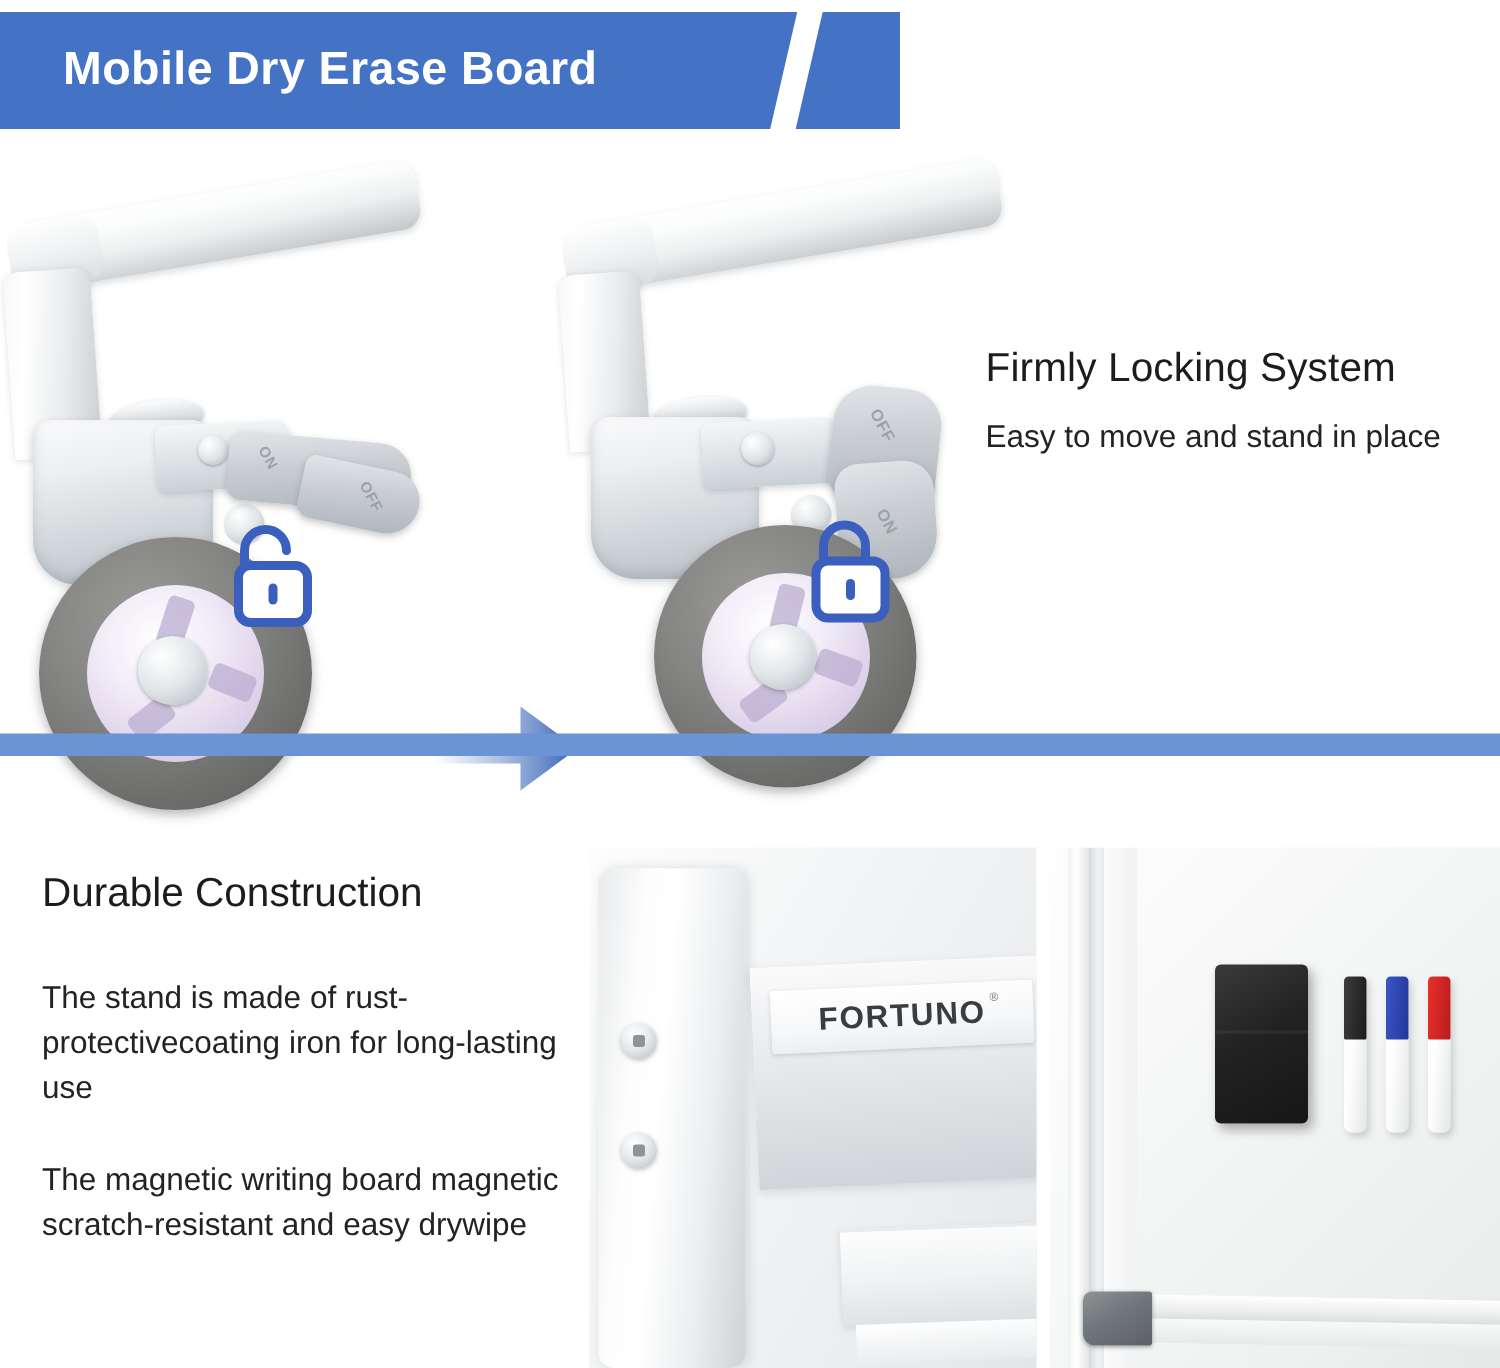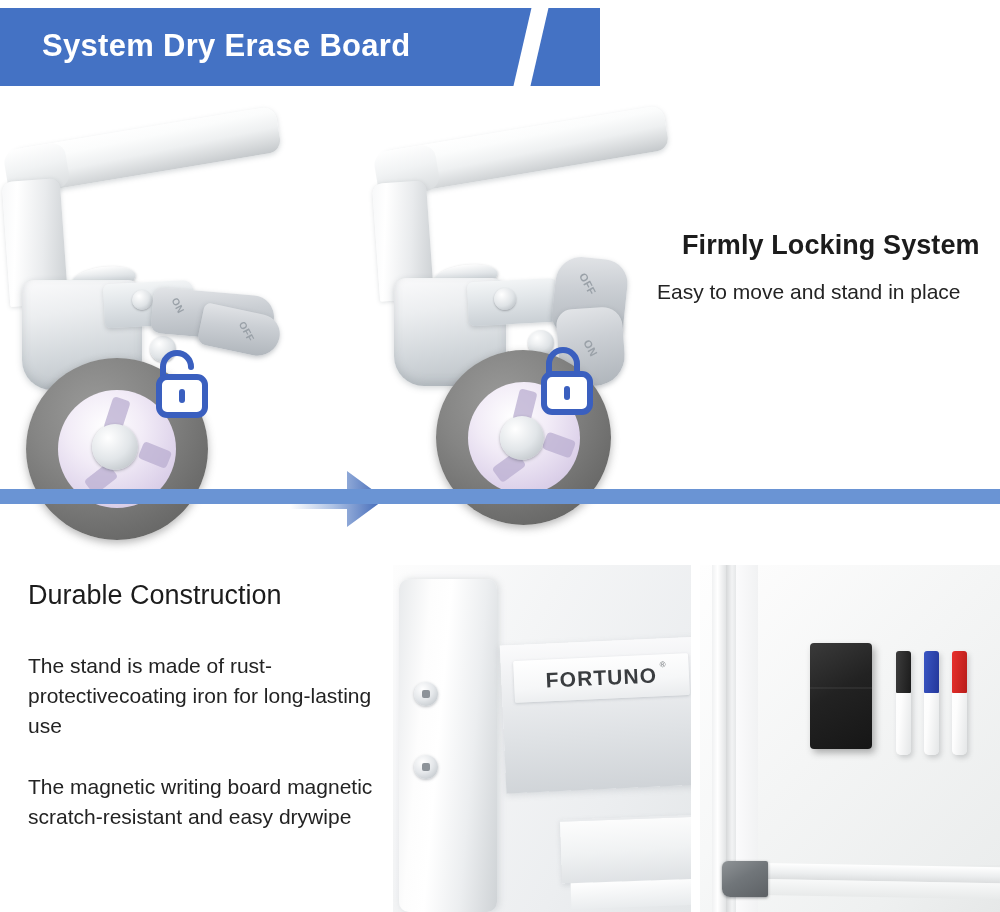--- a/index.html
+++ b/index.html
@@ -226,24 +226,23 @@
 
   
   .sec1-copy {
     position: absolute;
     left: 657px; top: 90px;
     width: 336px;
   }
   .h-title {
     font-size: 27px;
     color: #1c1c1c;
-    font-weight: bold;
+    font-weight: normal;
     letter-spacing: .1px;
     white-space: nowrap;
-    margin-left: 25px;
   }
   .h-body {
     margin-top: 16px;
     font-size: 21px;
     line-height: 1.45;
     color: #232323;
   }
 
   
   .divider {
@@ -456,21 +455,21 @@
   .marker.m1 .cap { background: linear-gradient(95deg,#3d3d3d,#1b1b1b); }
   .marker.m2 .cap { background: linear-gradient(95deg,#3a56c4,#23379a); }
   .marker.m3 .cap { background: linear-gradient(95deg,#e8302c,#b81d1a); }
 </style>
 </head>
 <body>
 
 <div id="page">
 
   <div class="banner">
-    <div class="banner-title">System Dry Erase Board</div>
+    <div class="banner-title">Mobile Dry Erase Board</div>
     <div class="banner-slash"></div>
   </div>
 
   <div class="sec1">
 
     <div class="caster-stage caster-left">
       <div class="rail">
         <div class="rail-cap"></div>
       </div>
       <div class="leg"></div>

